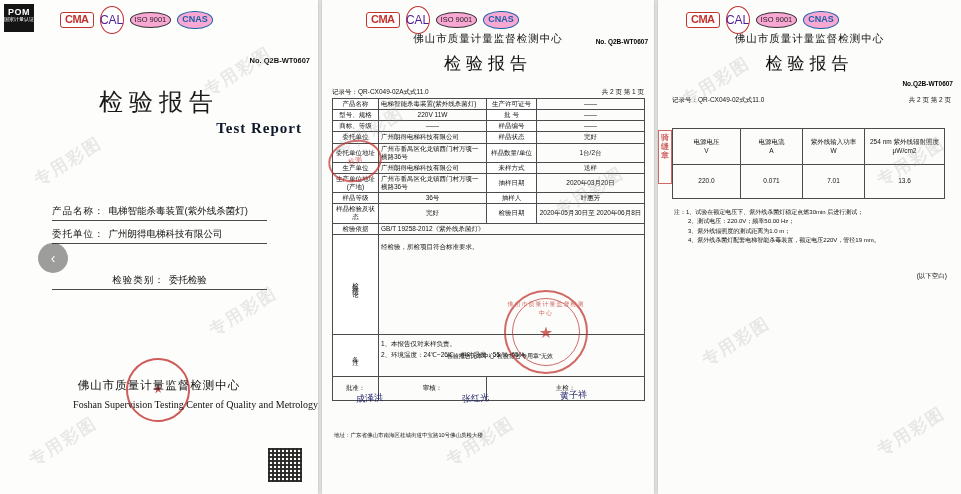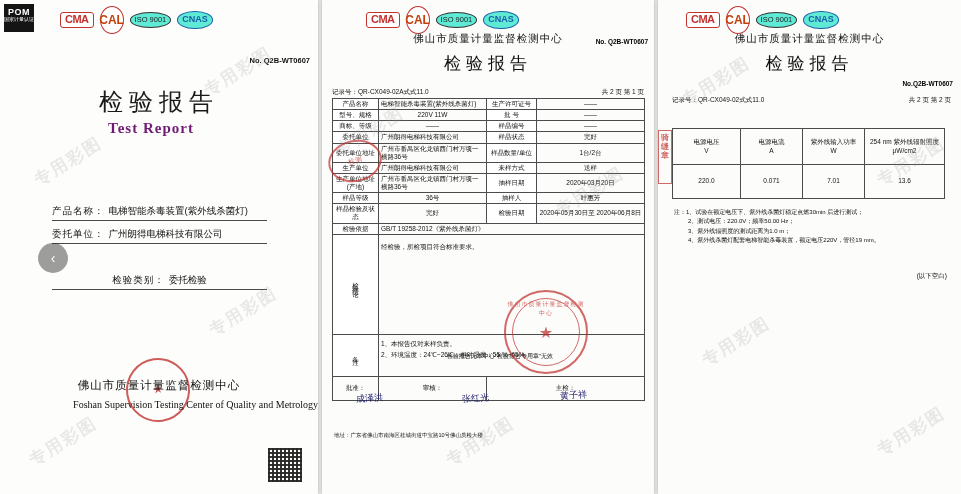--- a/index.html
+++ b/index.html
@@ -54,34 +54,34 @@
     font-weight: bold;
     padding: 1px 4px 2px 4px;
     line-height: 1;
     letter-spacing: -0.5px;
     background: #fff;
   }
   .logo-circle {
     width: 24px; height: 28px;
     border-radius: 50%;
     border: 1.6px solid #c2322f;
-    color: #c2410c;
-    font-size: 12px; font-weight: bold;
+    color: #4c1d95;
+    font-size: 12px; font-weight: normal;
     display: flex; align-items: center; justify-content: center;
     background: #fff;
   }
   .logo-oval {
     border: 1.3px solid #333;
     border-radius: 50%;
     font-size: 7px;
     padding: 3px 4px;
     color: #222;
     text-align: center;
     line-height: 1.05;
-    background: #5eead4;
+    background: #f9a8d4;
     min-width: 34px;
   }
   .logo-oval.cnas { border-color:#1a5fa8; color:#1a5fa8; font-weight:bold; font-size:9px;}
   .logo-oval.iso { font-size: 7.5px; }
 
   
   .pom-box {
     position: absolute;
     left: 4px; top: 4px;
     width: 30px; height: 28px;
@@ -98,25 +98,25 @@
   .s1-title {
     position: absolute; left: 0; right: 0; top: 86px;
     text-align: center;
     font-size: 24px;
     letter-spacing: 6px;
     color: #1a1a1a;
     font-family: "DejaVu Serif", serif;
   }
   .s1-subtitle {
     position: absolute; left: 0; right: 16px; top: 120px;
-    text-align: center;
+    text-align: right;
     font-size: 15px;
     font-weight: bold;
     letter-spacing: 1px;
-    color: #701a75;
+    color: #0f172a;
     font-family: "Liberation Serif", serif;
   }
   .s1-field {
     position: absolute;
     left: 52px;
     font-size: 9.5px;
     color: #111;
     width: 215px;
     border-bottom: 1px solid #4a4a4a;
     padding-bottom: 2px;

